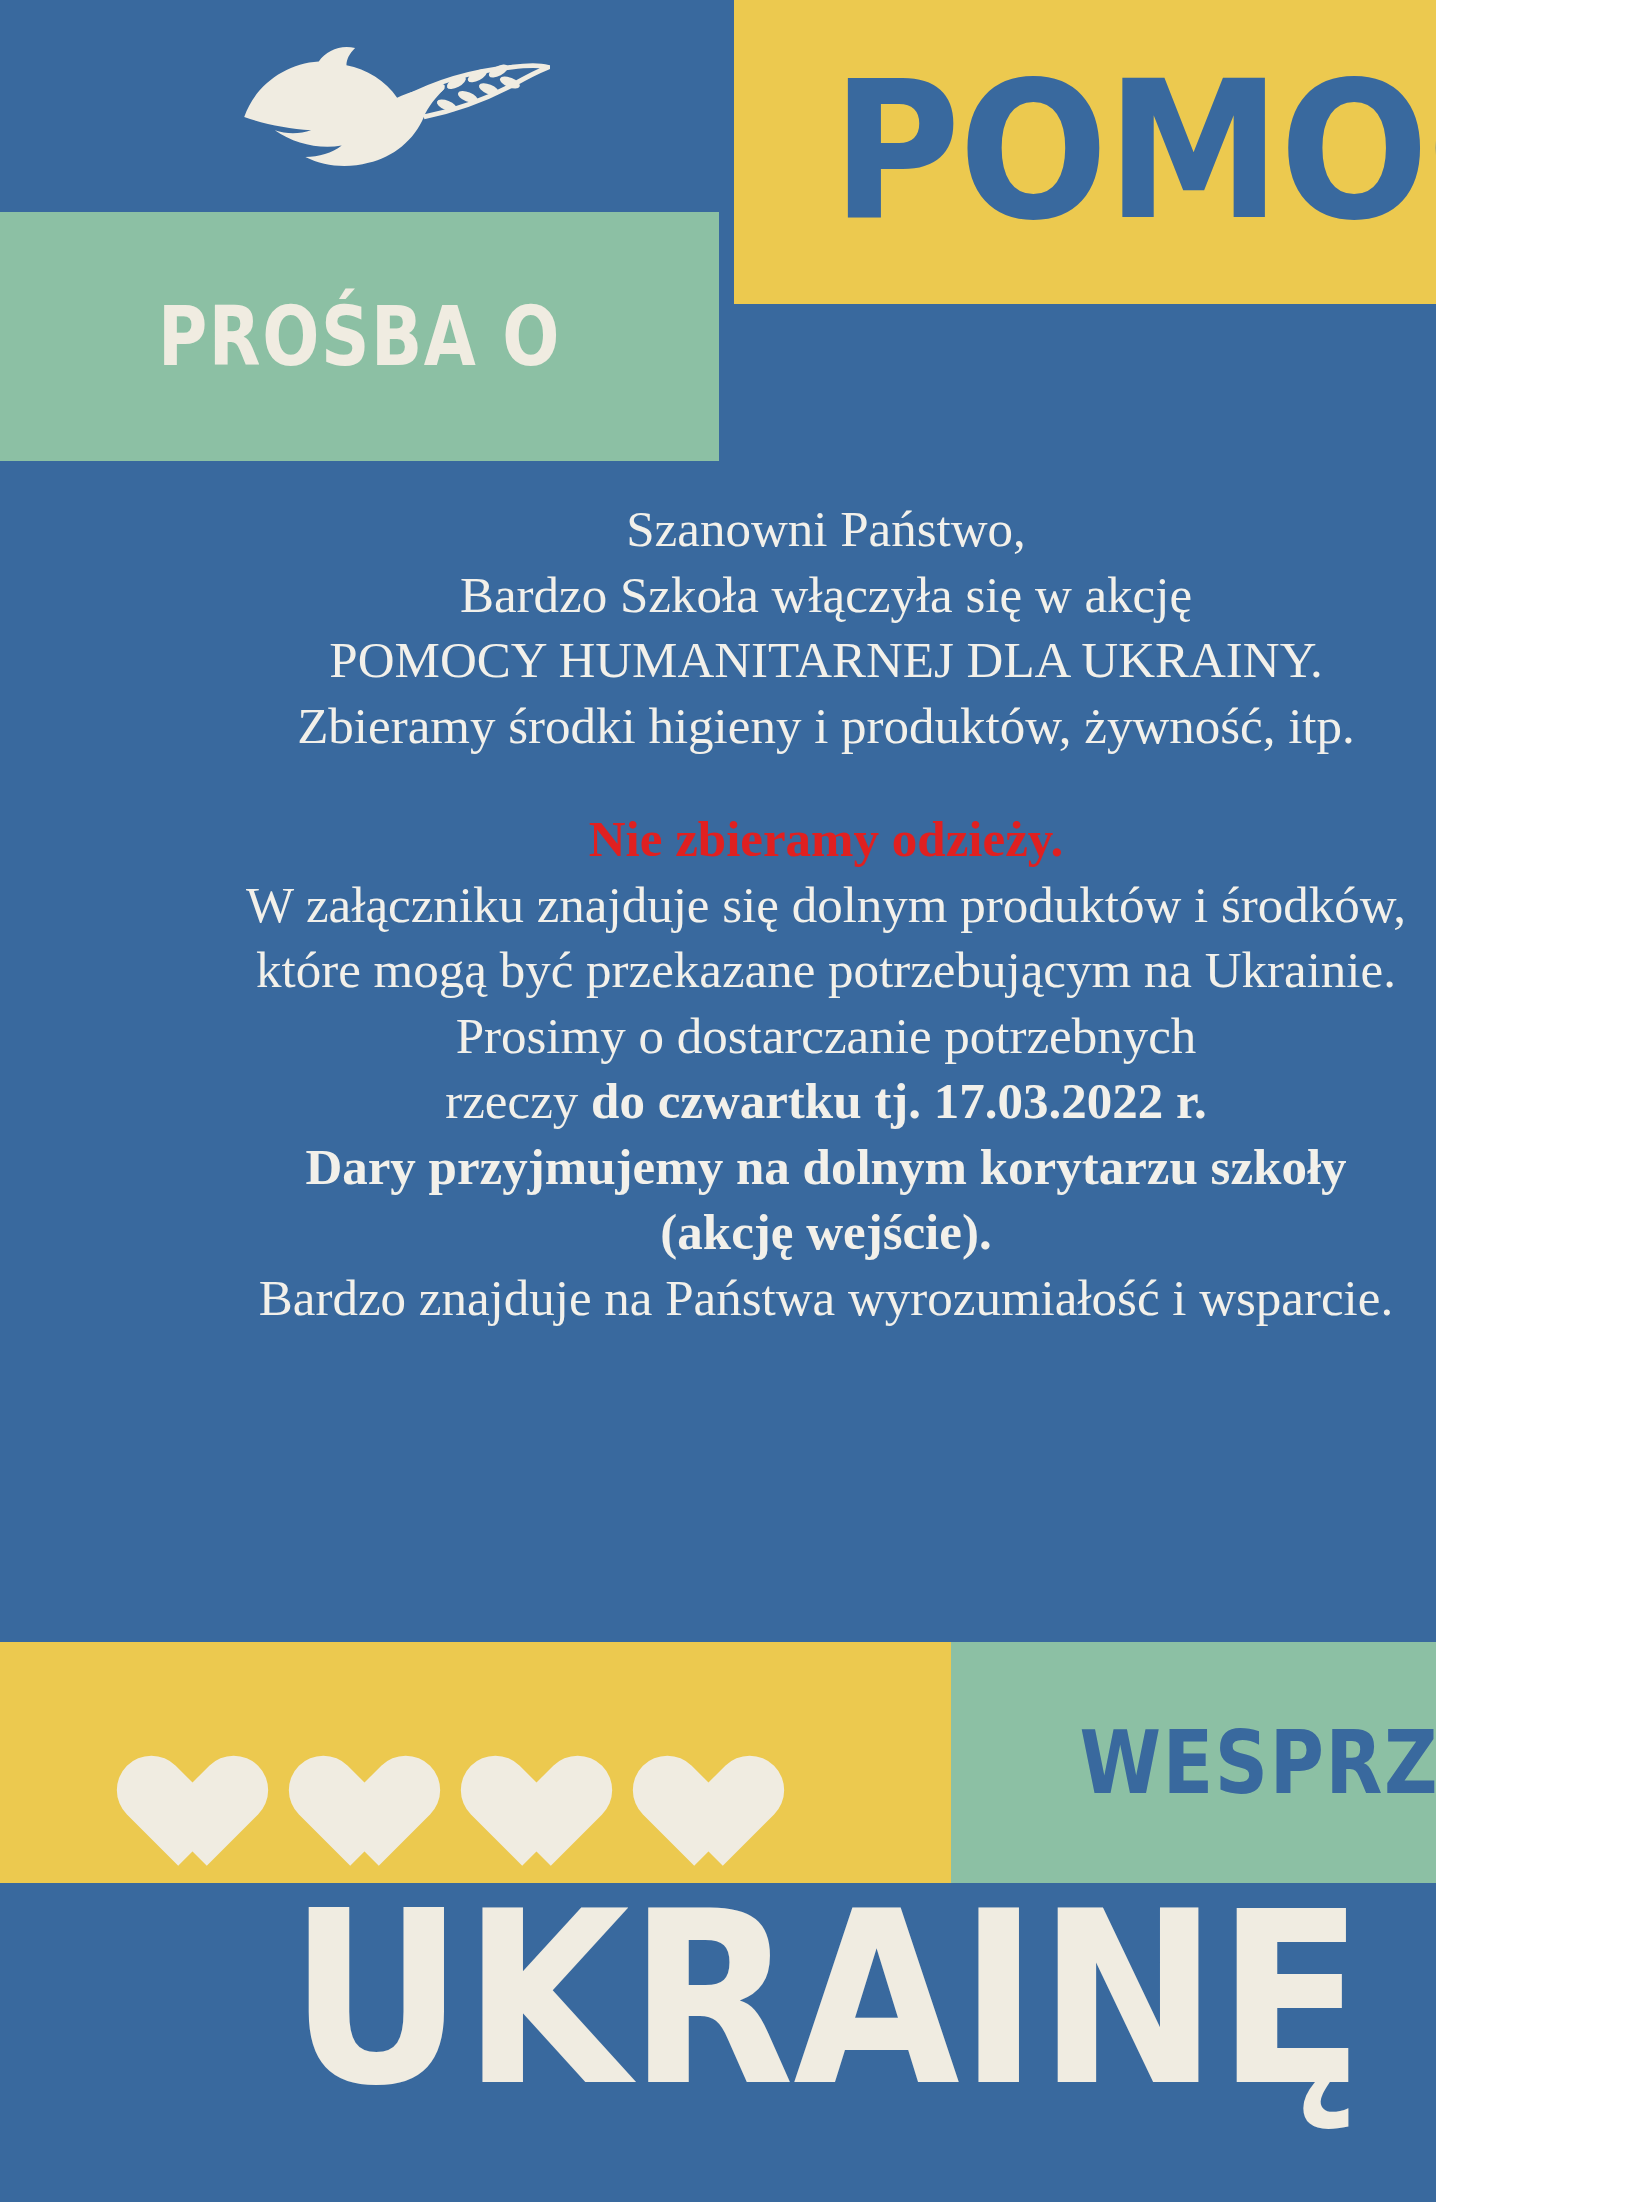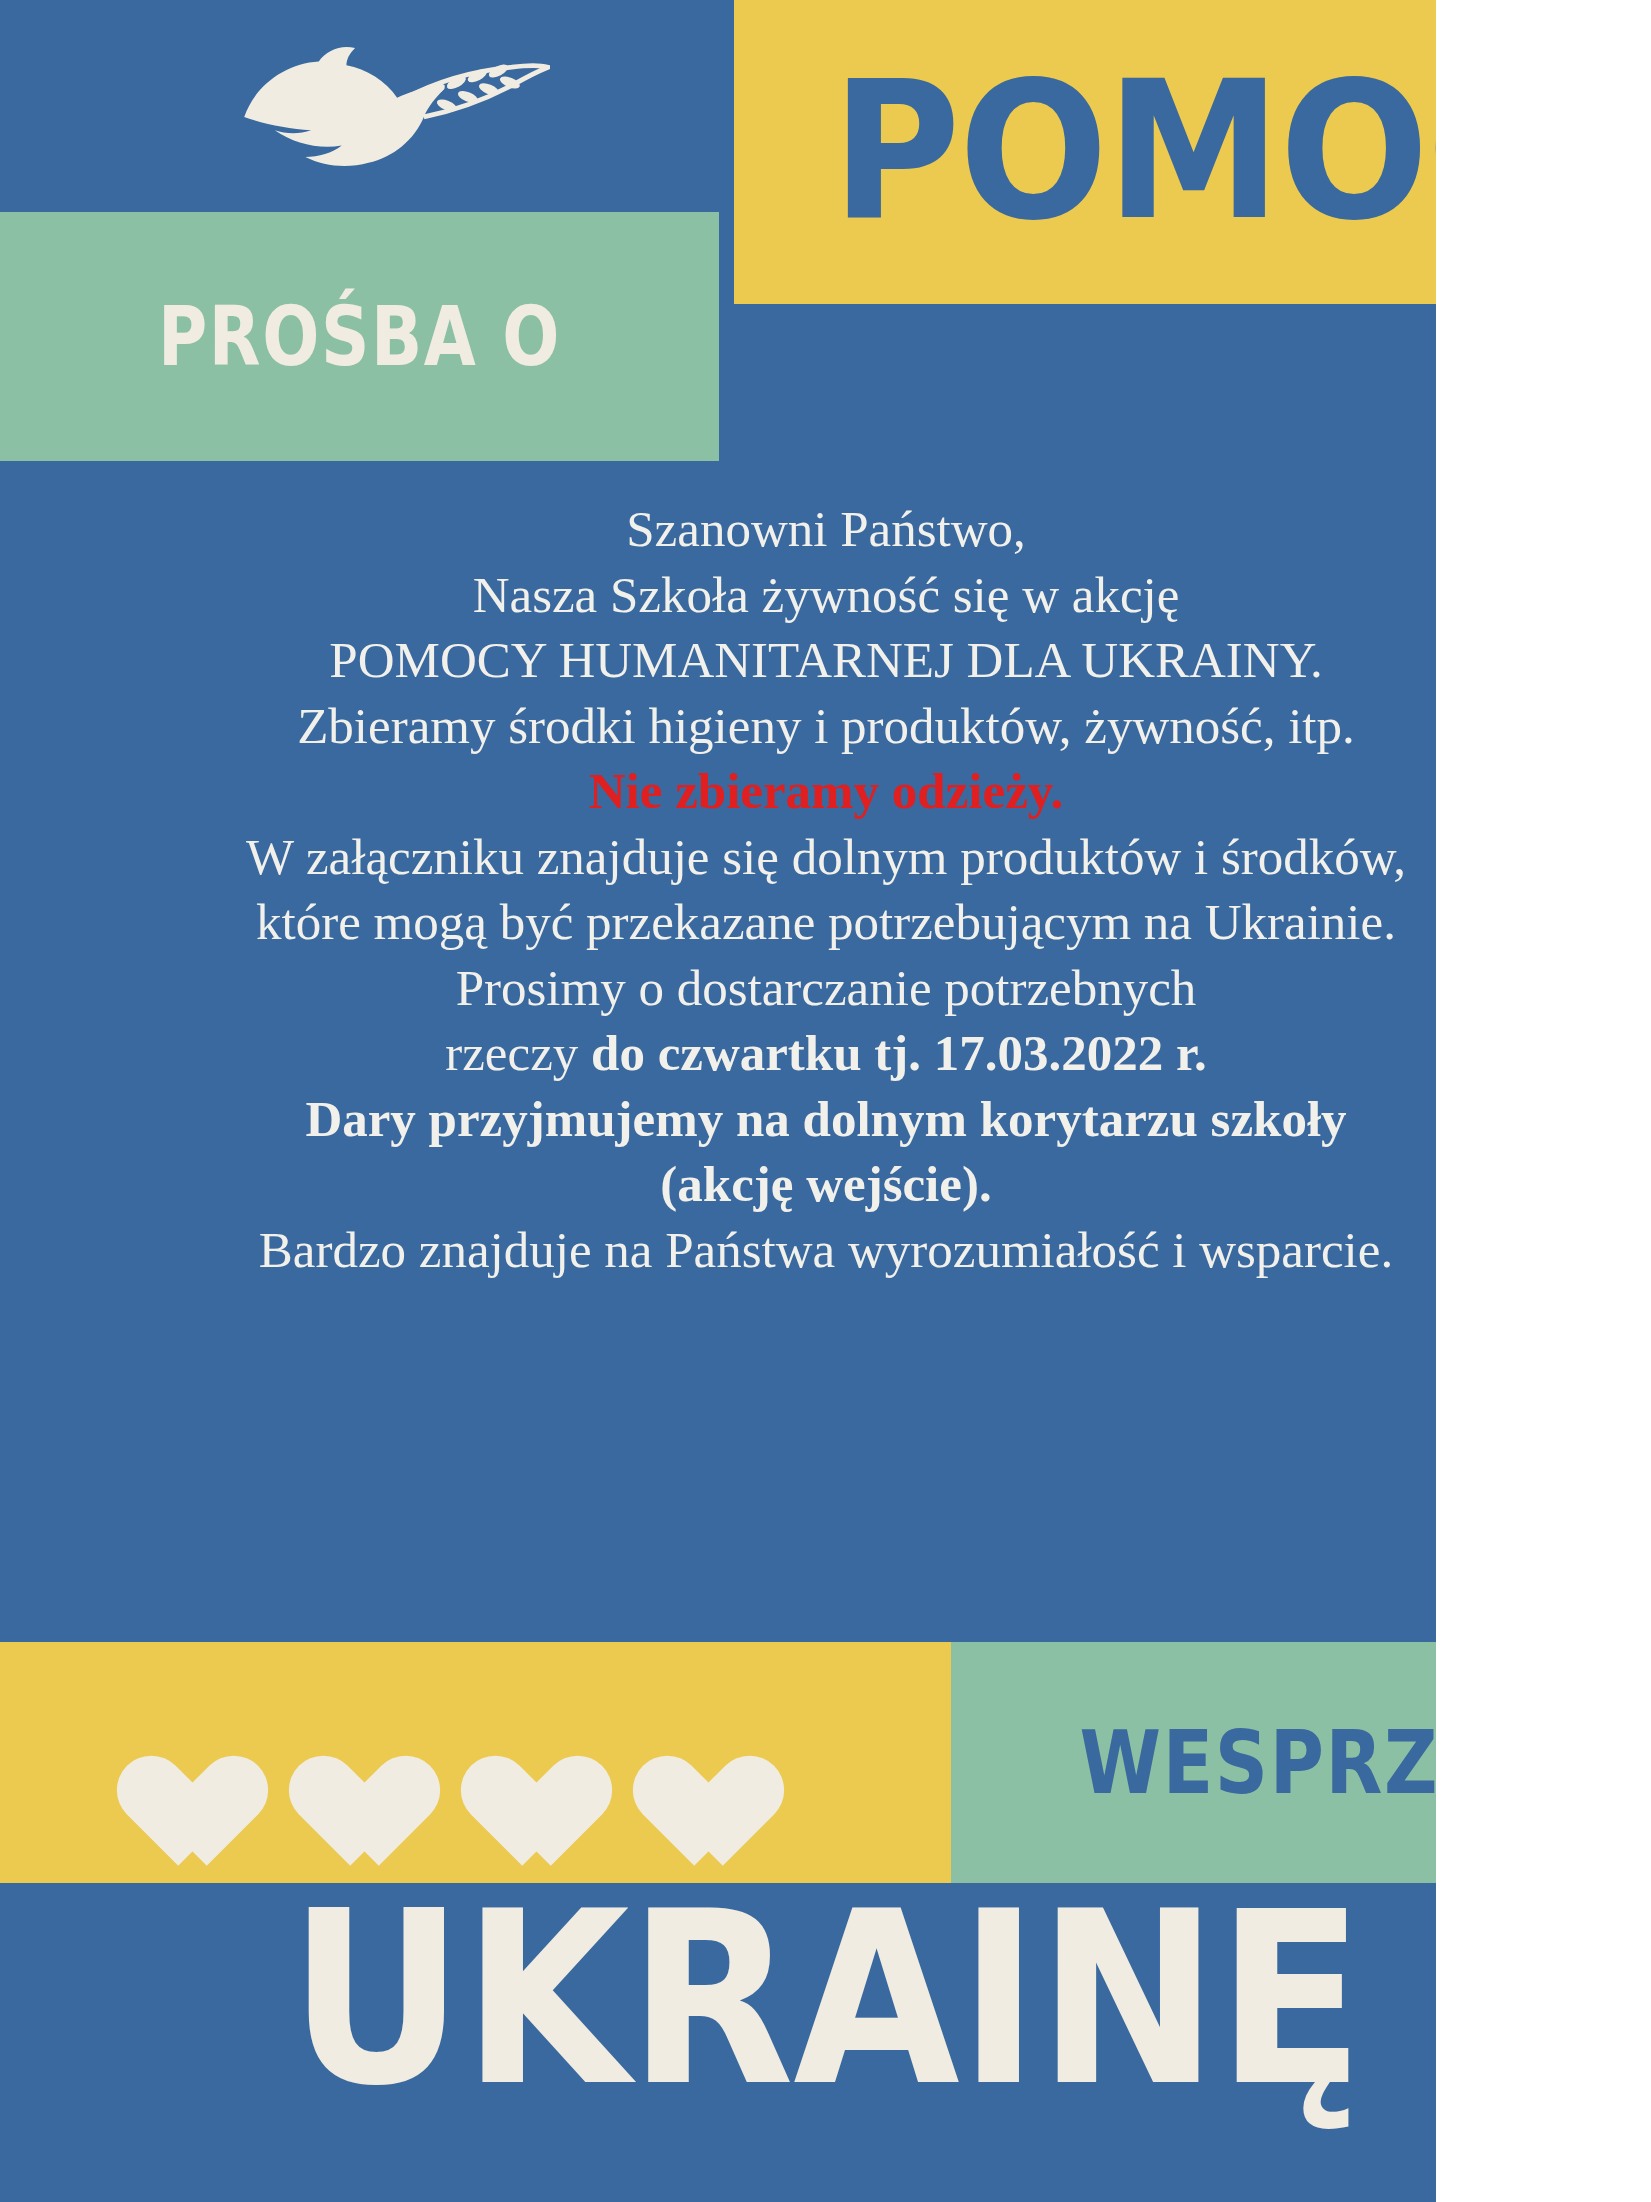--- a/index.html
+++ b/index.html
@@ -89,21 +89,21 @@
     top: 497px;
     width: 1614px;
     text-align: center;
     color: #f2f0ea;
     font-family: Liberation Serif, serif;
     font-size: 51px;
     line-height: 1.285;
   }
   .body-text .ln { display: block; white-space: nowrap; }
   .body-text .bold { font-weight: 700; }
-  .body-text .red { color: #e02020; font-weight: 700; }
+  .body-text .red { color: #e02020; font-weight: 700; margin-top: 48px; }
 
   
   .bottom-yellow {
     position: absolute;
     left: 0;
     top: 1642px;
     width: 951px;
     height: 241px;
     background: #ecc94f;
   }
@@ -201,21 +201,21 @@
     </g>
   </svg>
 
   <div class="top-title">POMOC</div>
 
   <div class="green-band"></div>
   <div class="green-band-label">PROŚBA O</div>
 
   <div class="body-text">
     <span class="ln">Szanowni Państwo,</span>
-    <span class="ln">Nasza Szkoła żywność się w akcję</span>
+    <span class="ln">Bardzo Szkoła włączyła się w akcję</span>
     <span class="ln">POMOCY HUMANITARNEJ DLA UKRAINY.</span>
     <span class="ln">Zbieramy środki higieny i produktów, żywność, itp.</span>
     <span class="ln red">Nie zbieramy odzieży.</span>
     <span class="ln">W załączniku znajduje się dolnym produktów i środków,</span>
     <span class="ln">które mogą być przekazane potrzebującym na Ukrainie.</span>
     <span class="ln">Prosimy o dostarczanie potrzebnych</span>
     <span class="ln"><span>rzeczy </span><span class="bold">do czwartku tj. 17.03.2022 r.</span></span>
     <span class="ln bold">Dary przyjmujemy na dolnym korytarzu szkoły</span>
     <span class="ln bold">(akcję wejście).</span>
     <span class="ln">Bardzo znajduje na Państwa wyrozumiałość i wsparcie.</span>

